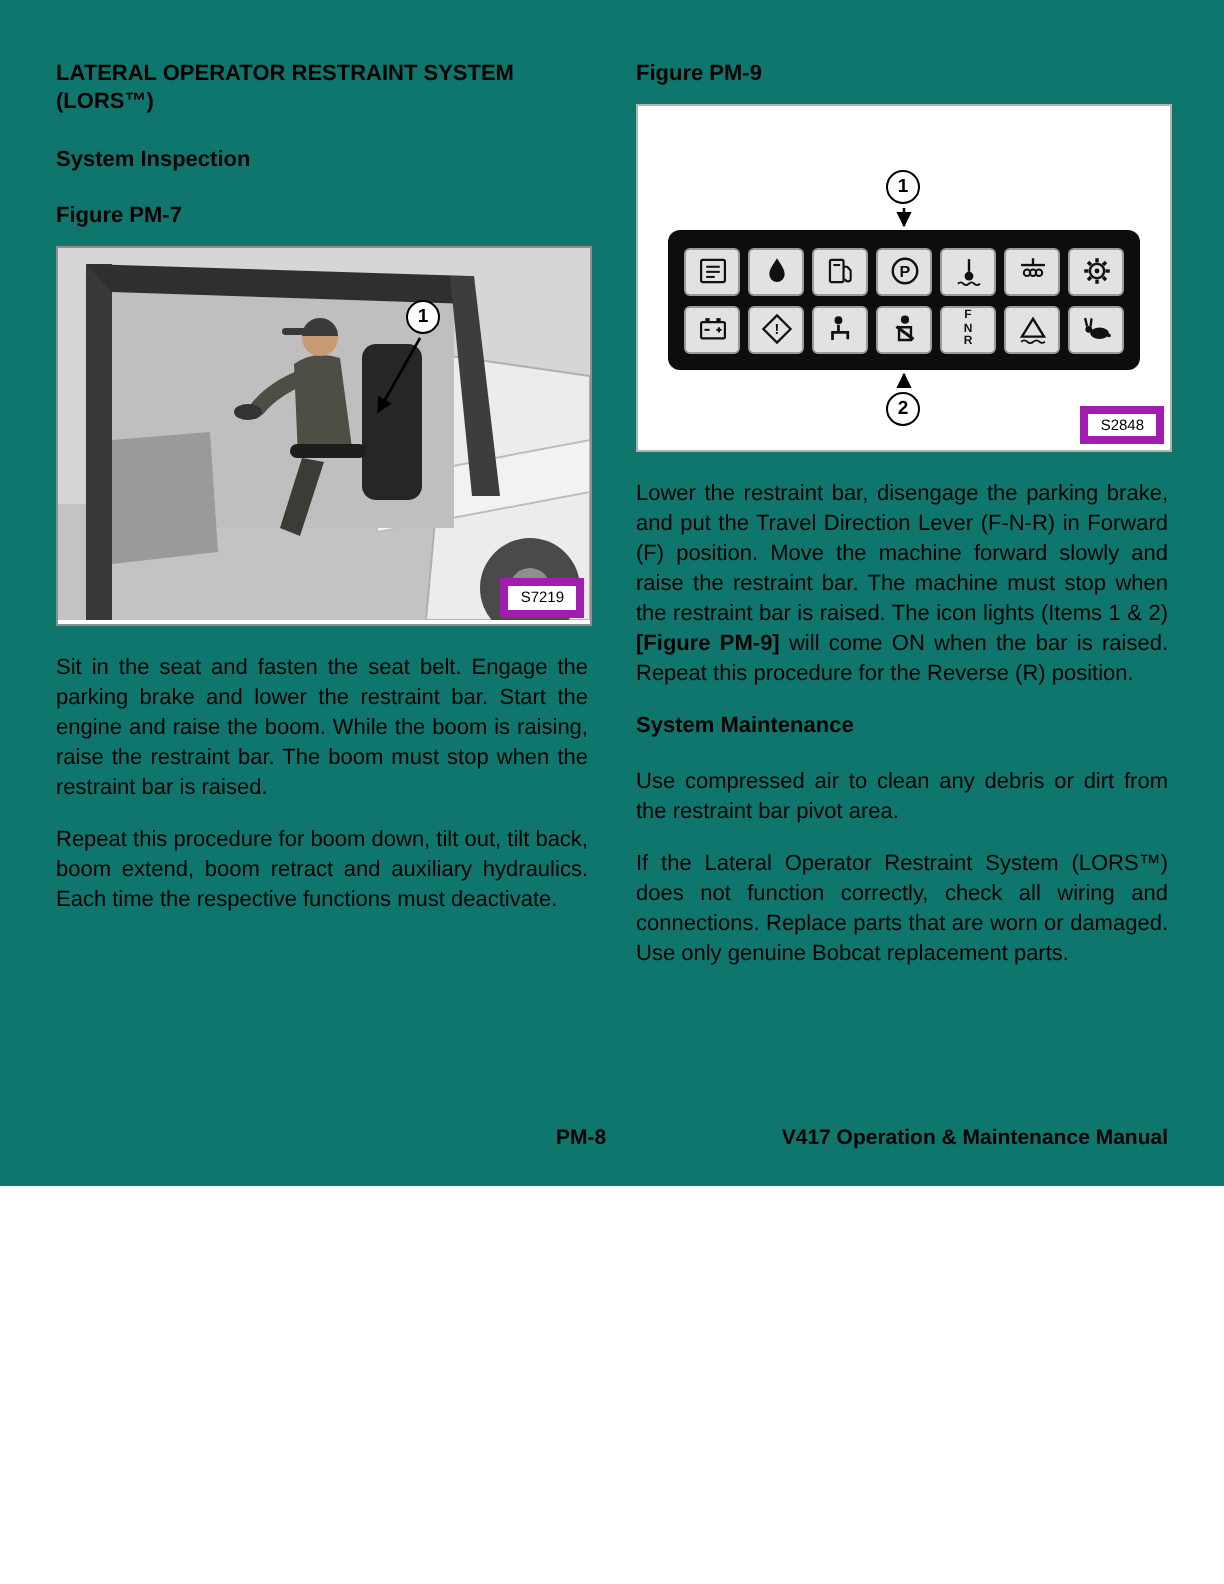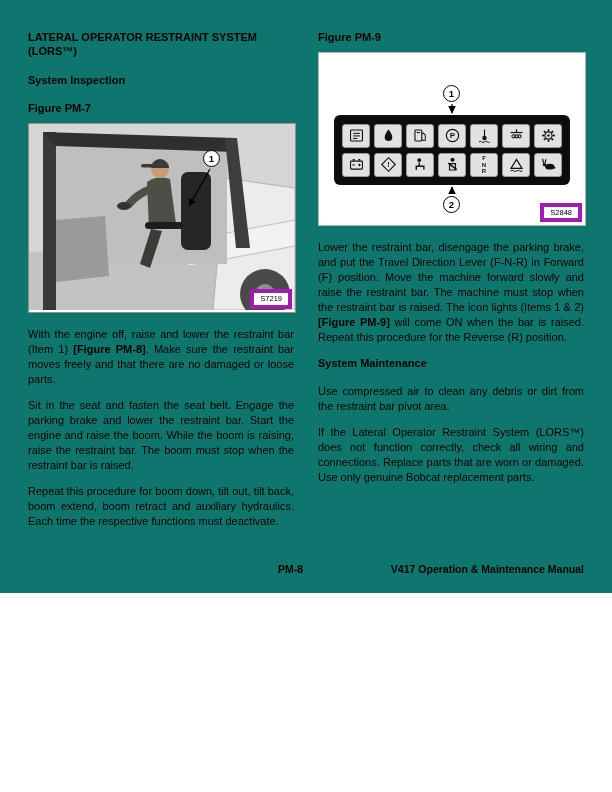--- a/index.html
+++ b/index.html
@@ -92,21 +92,20 @@
             <marker id="ah1" markerWidth="7" markerHeight="7" refX="5.5" refY="3" orient="auto">
               <path d="M0 0 L6 3 L0 6 Z" fill="#000"></path>
             </marker>
           </defs>
           <line x1="181" y1="45" x2="160" y2="82" stroke="#000" stroke-width="1.3" marker-end="url(#ah1)"></line>
         </svg>
         <div class="callout" style="left:174px; top:26px;">1</div>
         <div class="photo-code">S7219</div>
       </div>
 
-      <p class="body"><span>With the engine off, raise and lower the restraint bar (Item 1) </span><b>[Figure PM-8]</b><span>. Make sure the restraint bar moves freely and that there are no damaged or loose parts.</span></p>
       <p class="body">Sit in the seat and fasten the seat belt. Engage the parking brake and lower the restraint bar. Start the engine and raise the boom. While the boom is raising, raise the restraint bar. The boom must stop when the restraint bar is raised.</p>
       <p class="body">Repeat this procedure for boom down, tilt out, tilt back, boom extend, boom retract and auxiliary hydraulics. Each time the respective functions must deactivate.</p>
     </div>
 
     <div class="col">
       <h2 class="h fig-label">Figure PM-9</h2>
 
       <div class="figure panel-figure">
         <div class="callout" style="left:124px; top:32px;">1</div>
 

